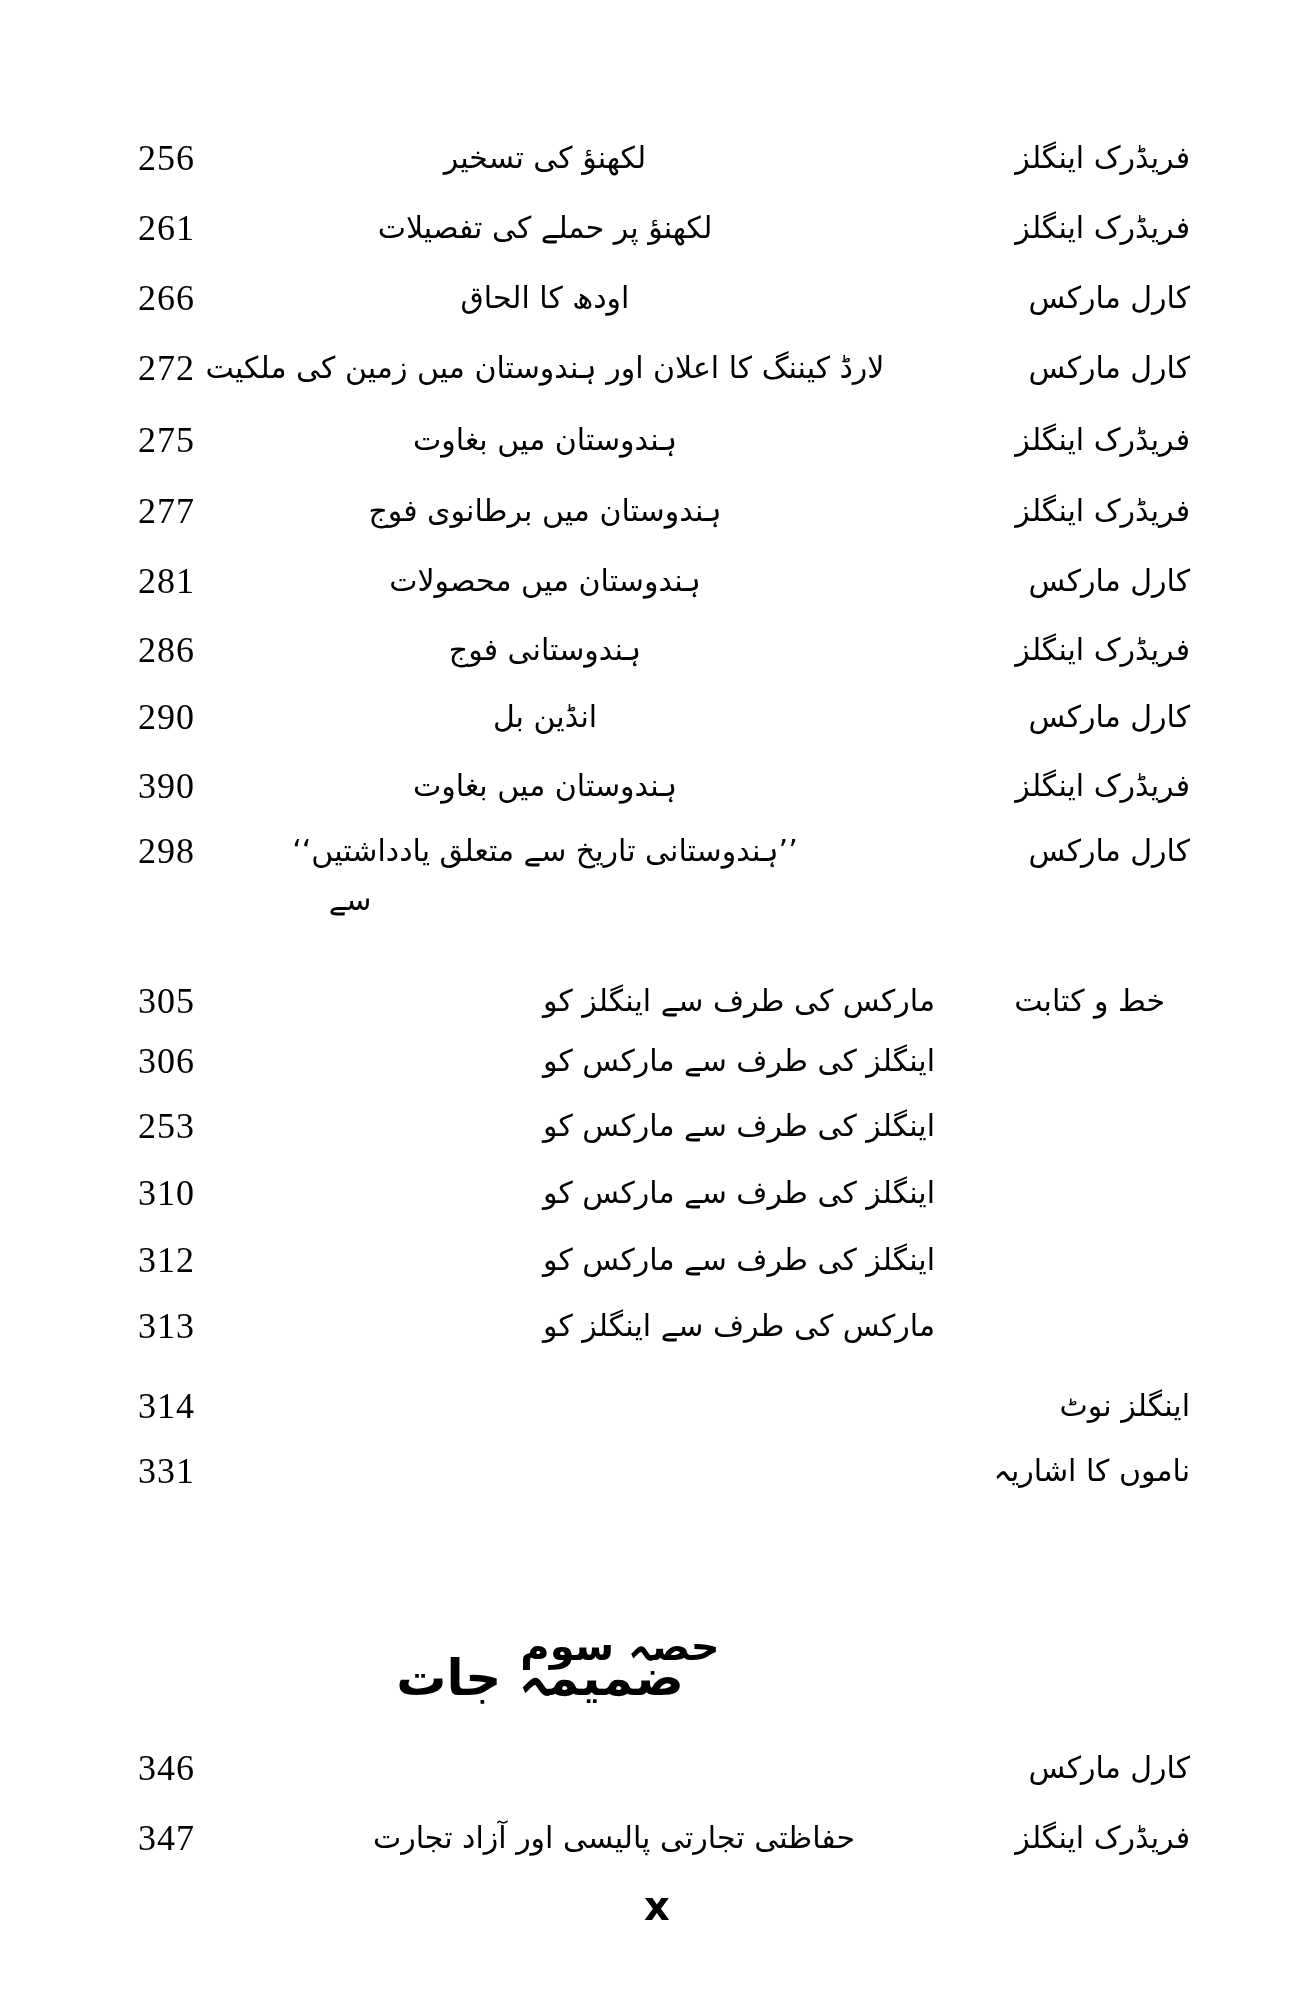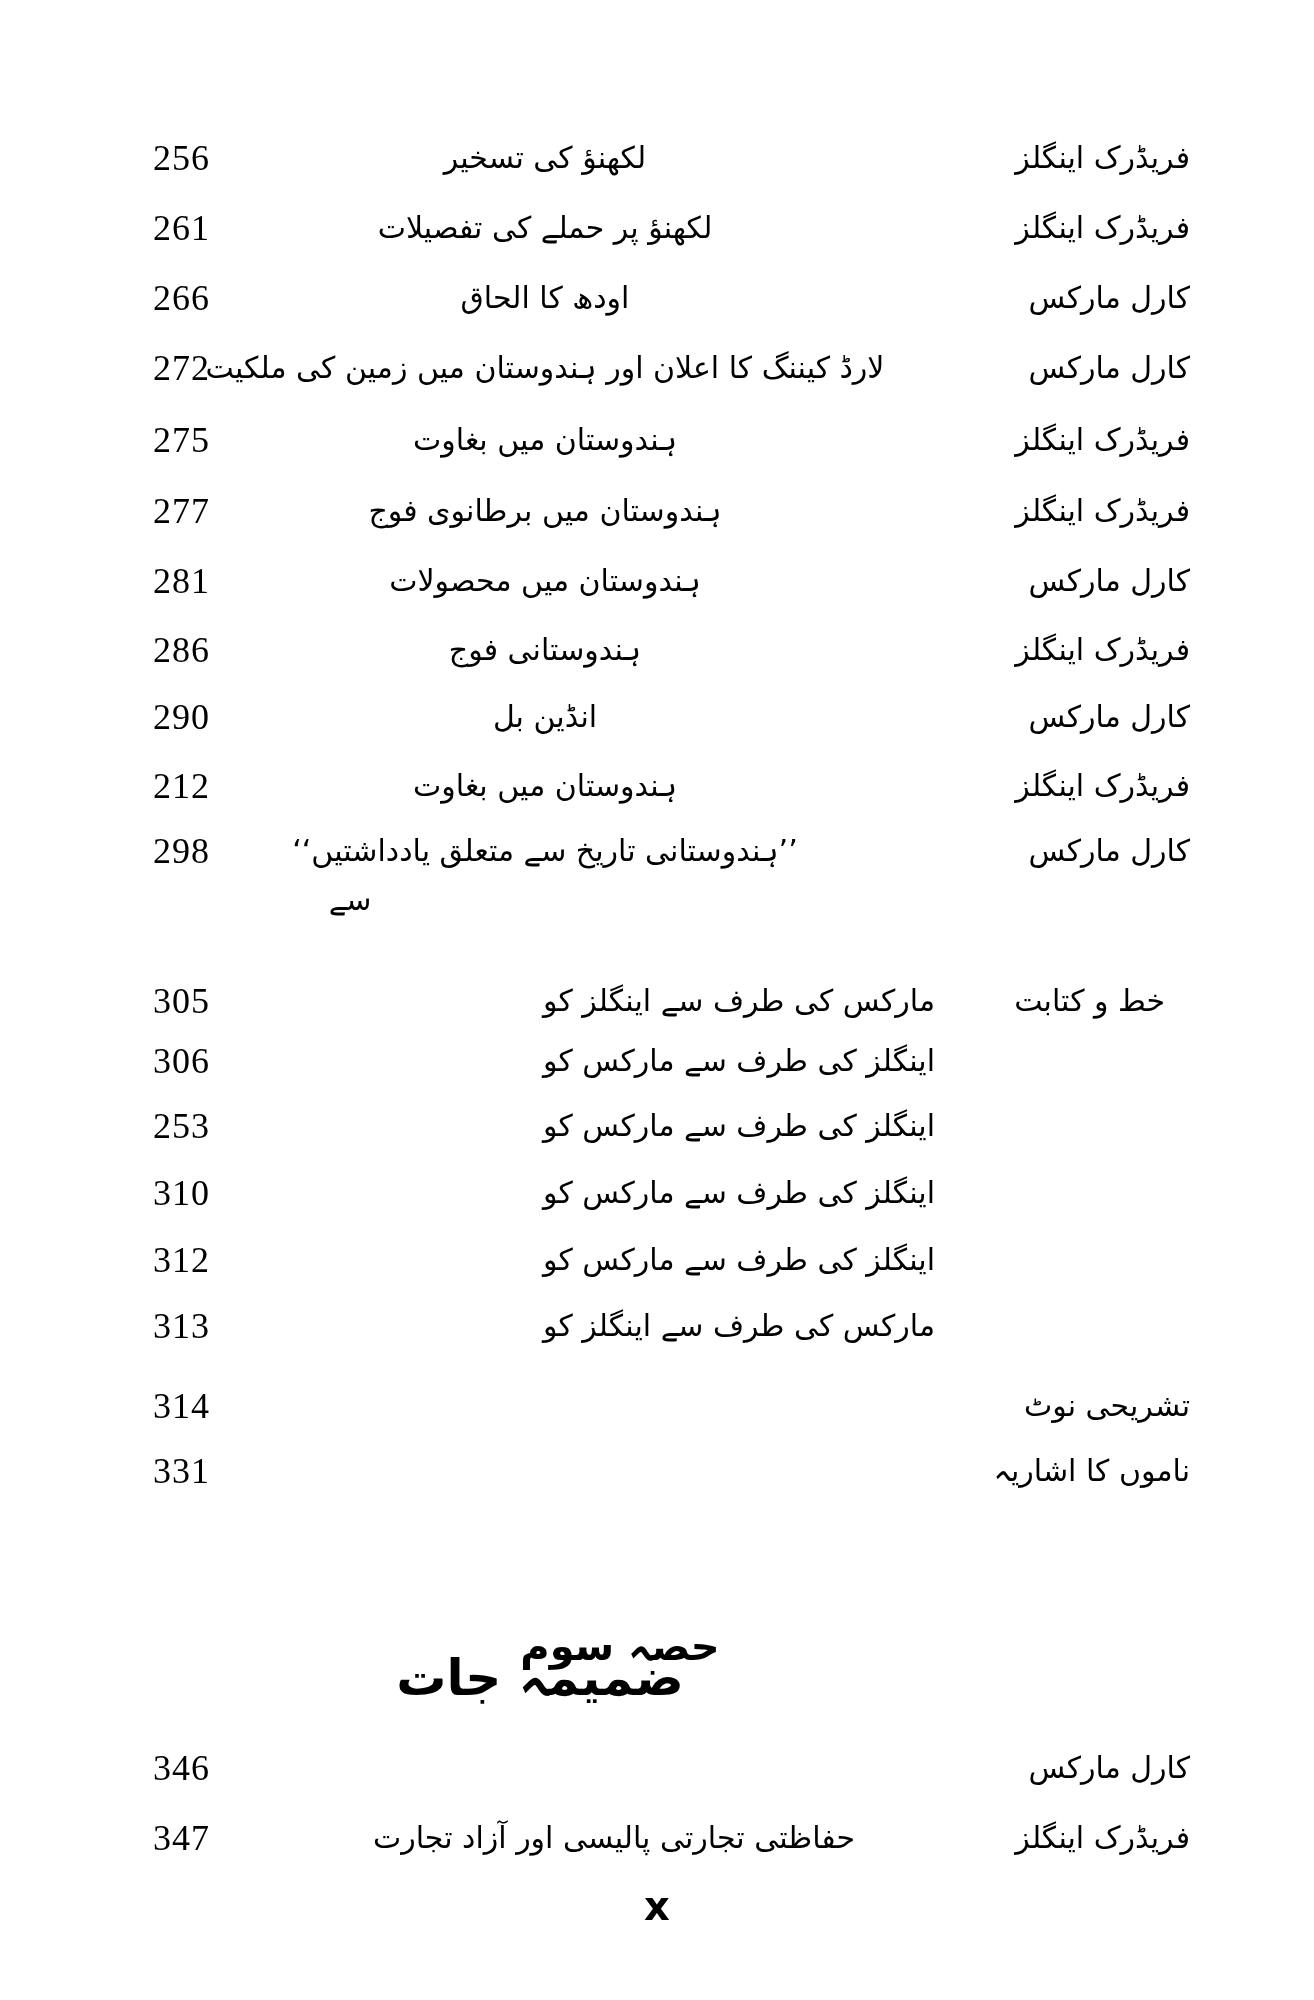--- a/index.html
+++ b/index.html
@@ -13,21 +13,21 @@
     overflow:hidden;
   }
   .cell {
     position:absolute;
     line-height:56px;
     font-size:30px;
     white-space:nowrap;
   }
   .urdu { direction:rtl; }
   .num {
-    left:95px; width:115px;
+    left:80px; width:115px;
     text-align:right;
     font-family:"Liberation Serif", serif;
     font-size:36px;
     letter-spacing:1px;
   }
   .s1-title { left:200px; width:690px; text-align:center; }
   .title-line2 { left:300px; width:100px; text-align:center; }
   .author { left:940px; width:250px; text-align:right; }
   .letters-title { left:480px; width:455px; text-align:right; }
   .letters-label { left:915px; width:250px; text-align:right; }
@@ -81,21 +81,21 @@
   <div class="cell author urdu" style="top:553px">کارل مارکس</div>
 
   <div class="cell num" style="top:622px">286</div>
   <div class="cell s1-title urdu" style="top:622px">ہندوستانی فوج</div>
   <div class="cell author urdu" style="top:622px">فریڈرک اینگلز</div>
 
   <div class="cell num" style="top:689px">290</div>
   <div class="cell s1-title urdu" style="top:689px">انڈین بل</div>
   <div class="cell author urdu" style="top:689px">کارل مارکس</div>
 
-  <div class="cell num" style="top:758px">212</div>
+  <div class="cell num" style="top:758px">390</div>
   <div class="cell s1-title urdu" style="top:758px">ہندوستان میں بغاوت</div>
   <div class="cell author urdu" style="top:758px">فریڈرک اینگلز</div>
 
   <div class="cell num" style="top:823px">298</div>
   <div class="cell s1-title urdu" style="top:823px">’’ہندوستانی تاریخ سے متعلق یادداشتیں‘‘</div>
   <div class="cell title-line2 urdu" style="top:872px">سے</div>
   <div class="cell author urdu" style="top:823px">کارل مارکس</div>
 
   <div class="cell letters-label urdu" style="top:973px">خط و کتابت</div>
 
@@ -111,21 +111,21 @@
   <div class="cell num" style="top:1165px">310</div>
   <div class="cell letters-title urdu" style="top:1165px">اینگلز کی طرف سے مارکس کو</div>
 
   <div class="cell num" style="top:1232px">312</div>
   <div class="cell letters-title urdu" style="top:1232px">اینگلز کی طرف سے مارکس کو</div>
 
   <div class="cell num" style="top:1298px">313</div>
   <div class="cell letters-title urdu" style="top:1298px">مارکس کی طرف سے اینگلز کو</div>
 
   <div class="cell num" style="top:1378px">314</div>
-  <div class="cell back-label urdu" style="top:1378px">تشریحی نوٹ</div>
+  <div class="cell back-label urdu" style="top:1378px">اینگلز نوٹ</div>
 
   <div class="cell num" style="top:1443px">331</div>
   <div class="cell back-label urdu" style="top:1443px">ناموں کا اشاریہ</div>
 
   <div class="cell part-heading urdu" style="top:1583px">حصہ سوم</div>
   <div class="cell part-subheading urdu" style="top:1650px">ضمیمہ جات</div>
 
   <div class="cell num" style="top:1740px">346</div>
   <div class="cell author urdu" style="top:1740px">کارل مارکس</div>
 

